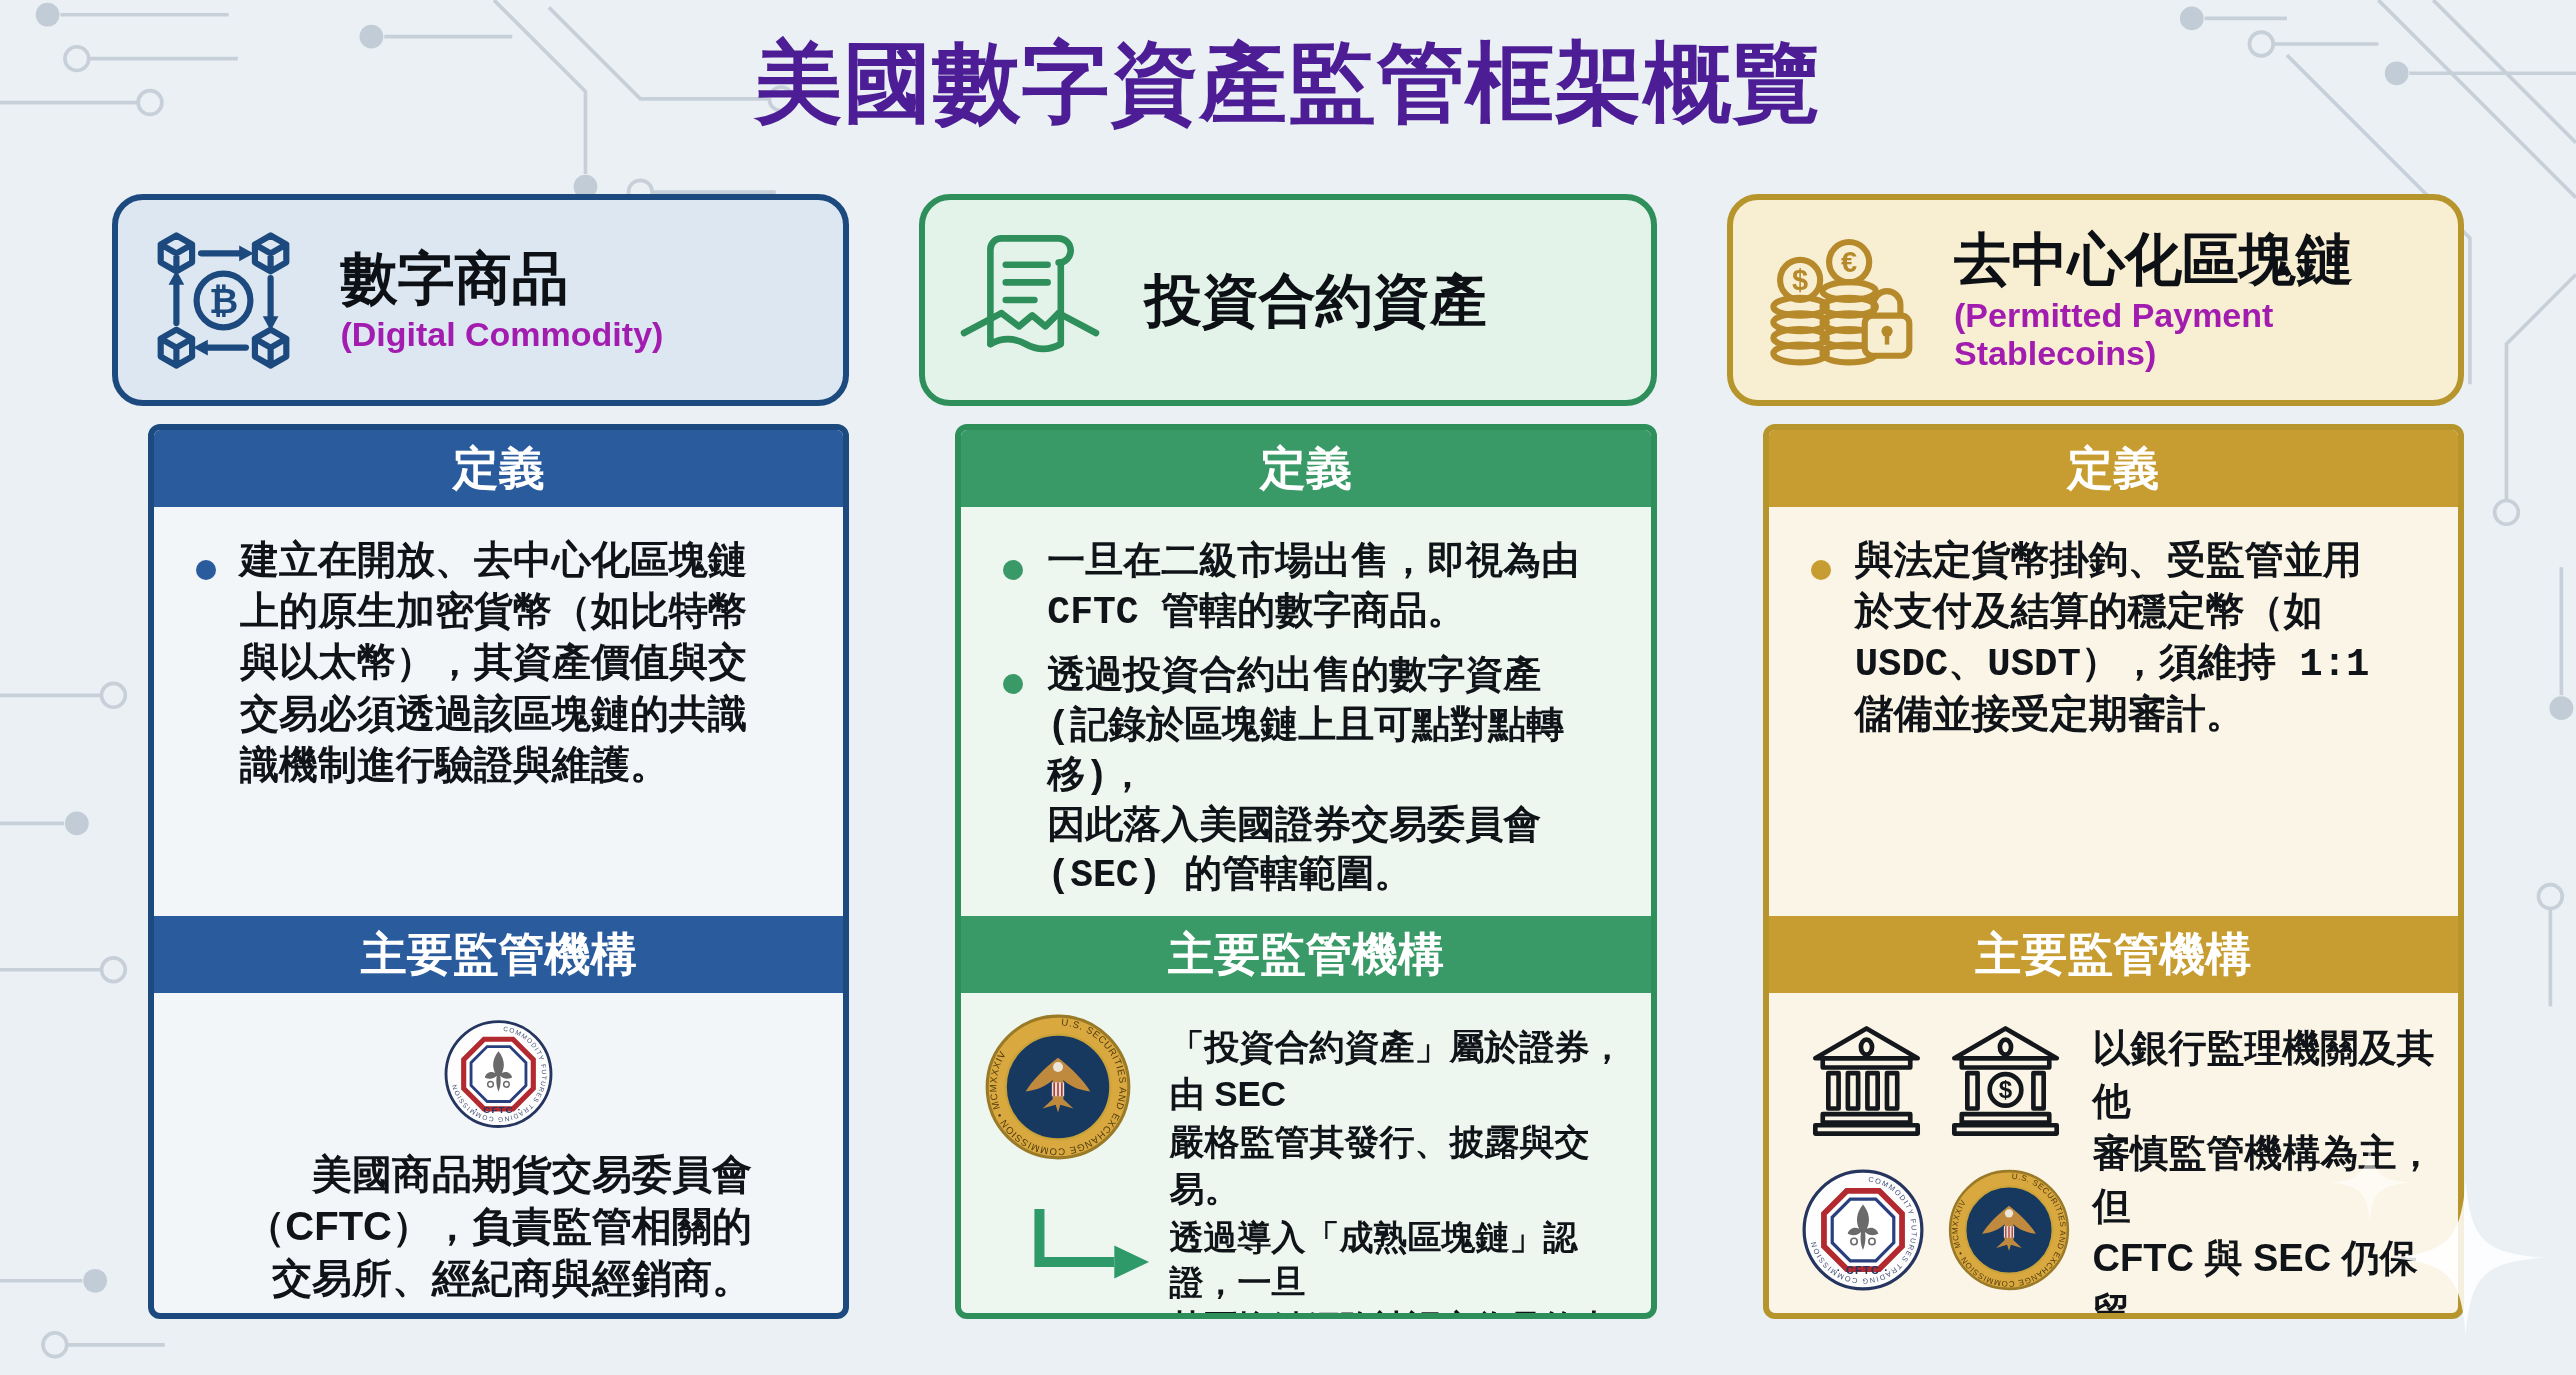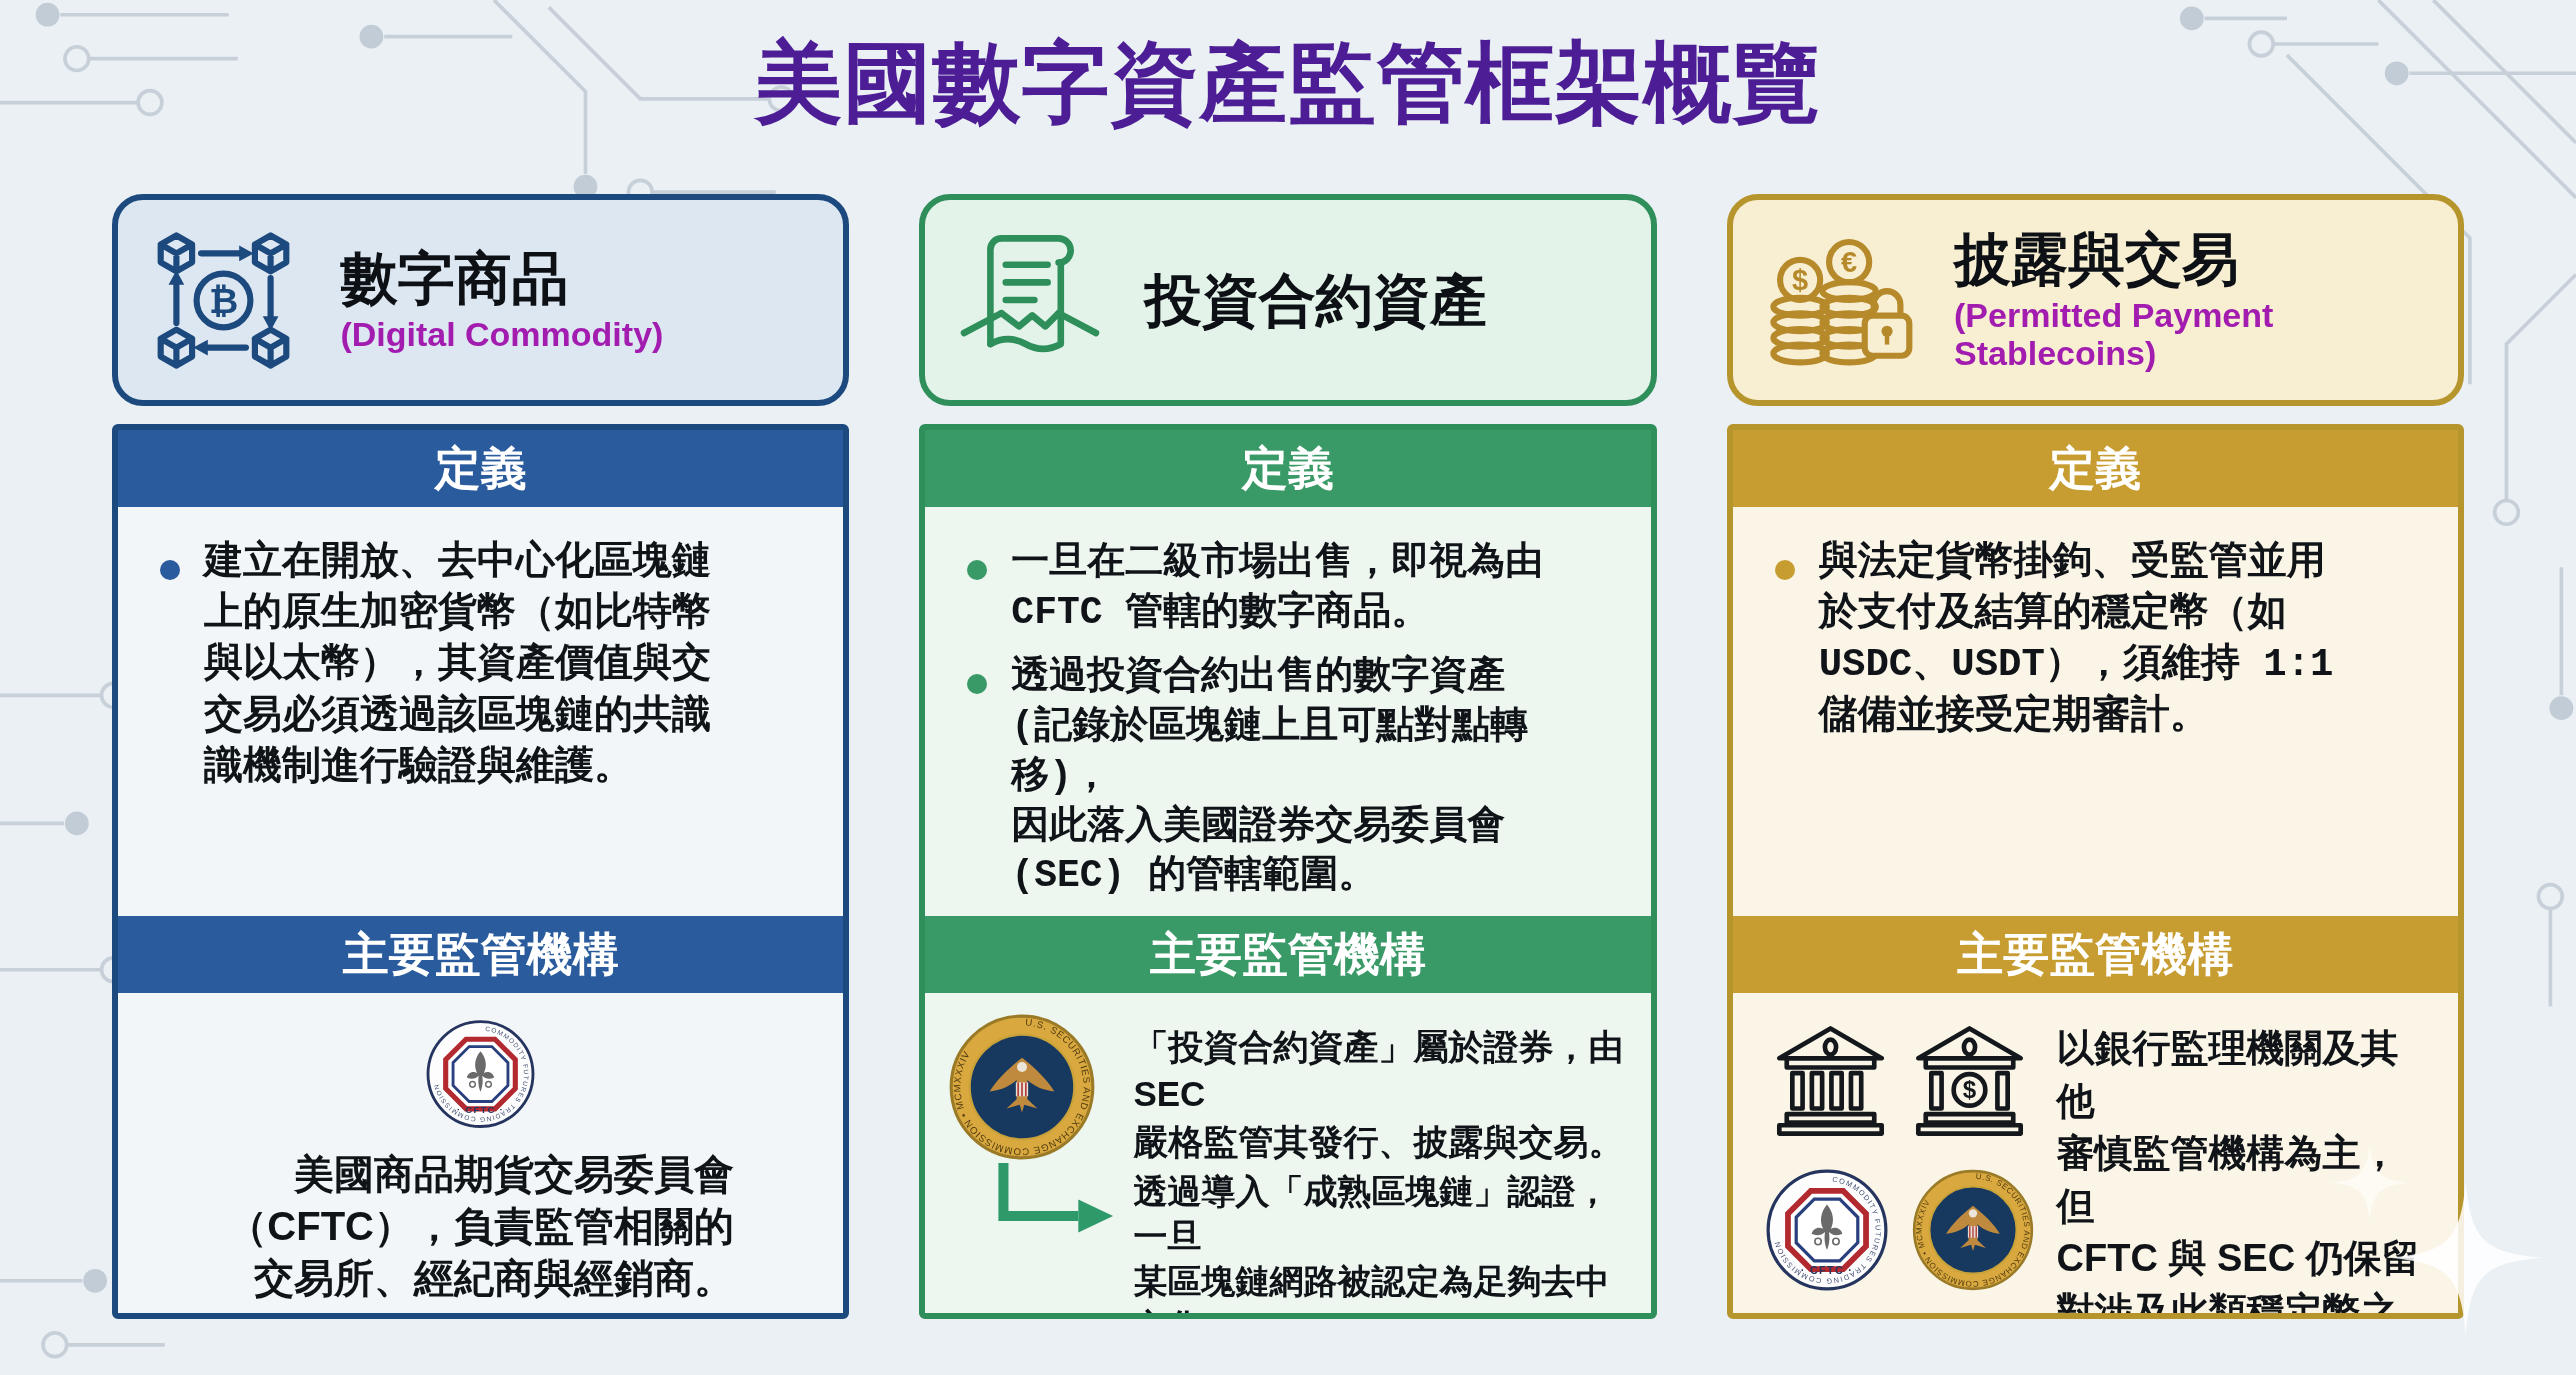--- a/index.html
+++ b/index.html
@@ -24,22 +24,22 @@
     border:6.4px solid var(--bd); background:var(--hbg);
     border-radius:31px; box-sizing:border-box; height:212px;
     display:flex; align-items:center; gap:24px; padding:12.8px 24px 12.8px 27.4px;
   }
   .hd .ic{flex:none; display:block;}
   .ht{min-width:0;margin-left:14px;}
   .ht .t{font-size:57px; font-weight:bold; line-height:1.1; color:#0d1115;}
   .ht .s{font-size:34px; font-weight:bold; line-height:1.12; margin-top:5.5px; white-space:pre-line; color:#a21caf;}
   .bd{
     border:6.4px solid var(--bd); background:var(--bbg);
-    border-radius:6px; overflow:hidden; flex:1;
-    display:flex; flex-direction:column;
+    border-radius:12px; overflow:hidden; flex:1;
+    display:flex; flex-direction:column;margin-left:36px;
   }
   .bar{
     background:var(--bar); color:#ffffff;
     font-size:46px; font-weight:bold; text-align:center;
     height:77px; line-height:77px; flex:none;
   }
   .def{height:409px; box-sizing:border-box; padding:31px 31px 18.3px 33px; flex:none;
        display:flex; flex-direction:column; gap:14.6px;font-family:Liberation Mono, monospace;}
   .li{position:relative; padding-left:53px;}
   .dot{position:absolute; left:9.1px; top:22px; width:20px; height:20px; border-radius:50%; background:var(--bar);}
@@ -275,21 +275,21 @@
             <circle cx="80" cy="36" r="18"></circle>
             <path d="M102,84 v-10 a12,12 0 0 1 24,0 v10"></path>
           </g>
           <rect x="94" y="84" width="40" height="36" rx="7" fill="#f8eed2" stroke="#b6892a" stroke-width="5.5"></rect>
           <circle cx="114" cy="98" r="5" fill="#b6892a"></circle>
           <rect x="112" y="100" width="4" height="10" fill="#b6892a"></rect>
           <text x="36" y="61" text-anchor="middle" font-size="26" font-weight="bold" fill="#b6892a">$</text>
           <text x="80" y="45" text-anchor="middle" font-size="26" font-weight="bold" fill="#b6892a">€</text>
         </svg>
         <div class="ht">
-          <div class="t">披露與交易</div>
+          <div class="t">去中心化區塊鏈</div>
           <div class="s">(Permitted Payment
 Stablecoins)</div>
         </div>
       </header>
 
       <div class="bd">
         <div class="bar">定義</div>
         <div class="def">
           <div class="li">
             <span class="dot"></span>

